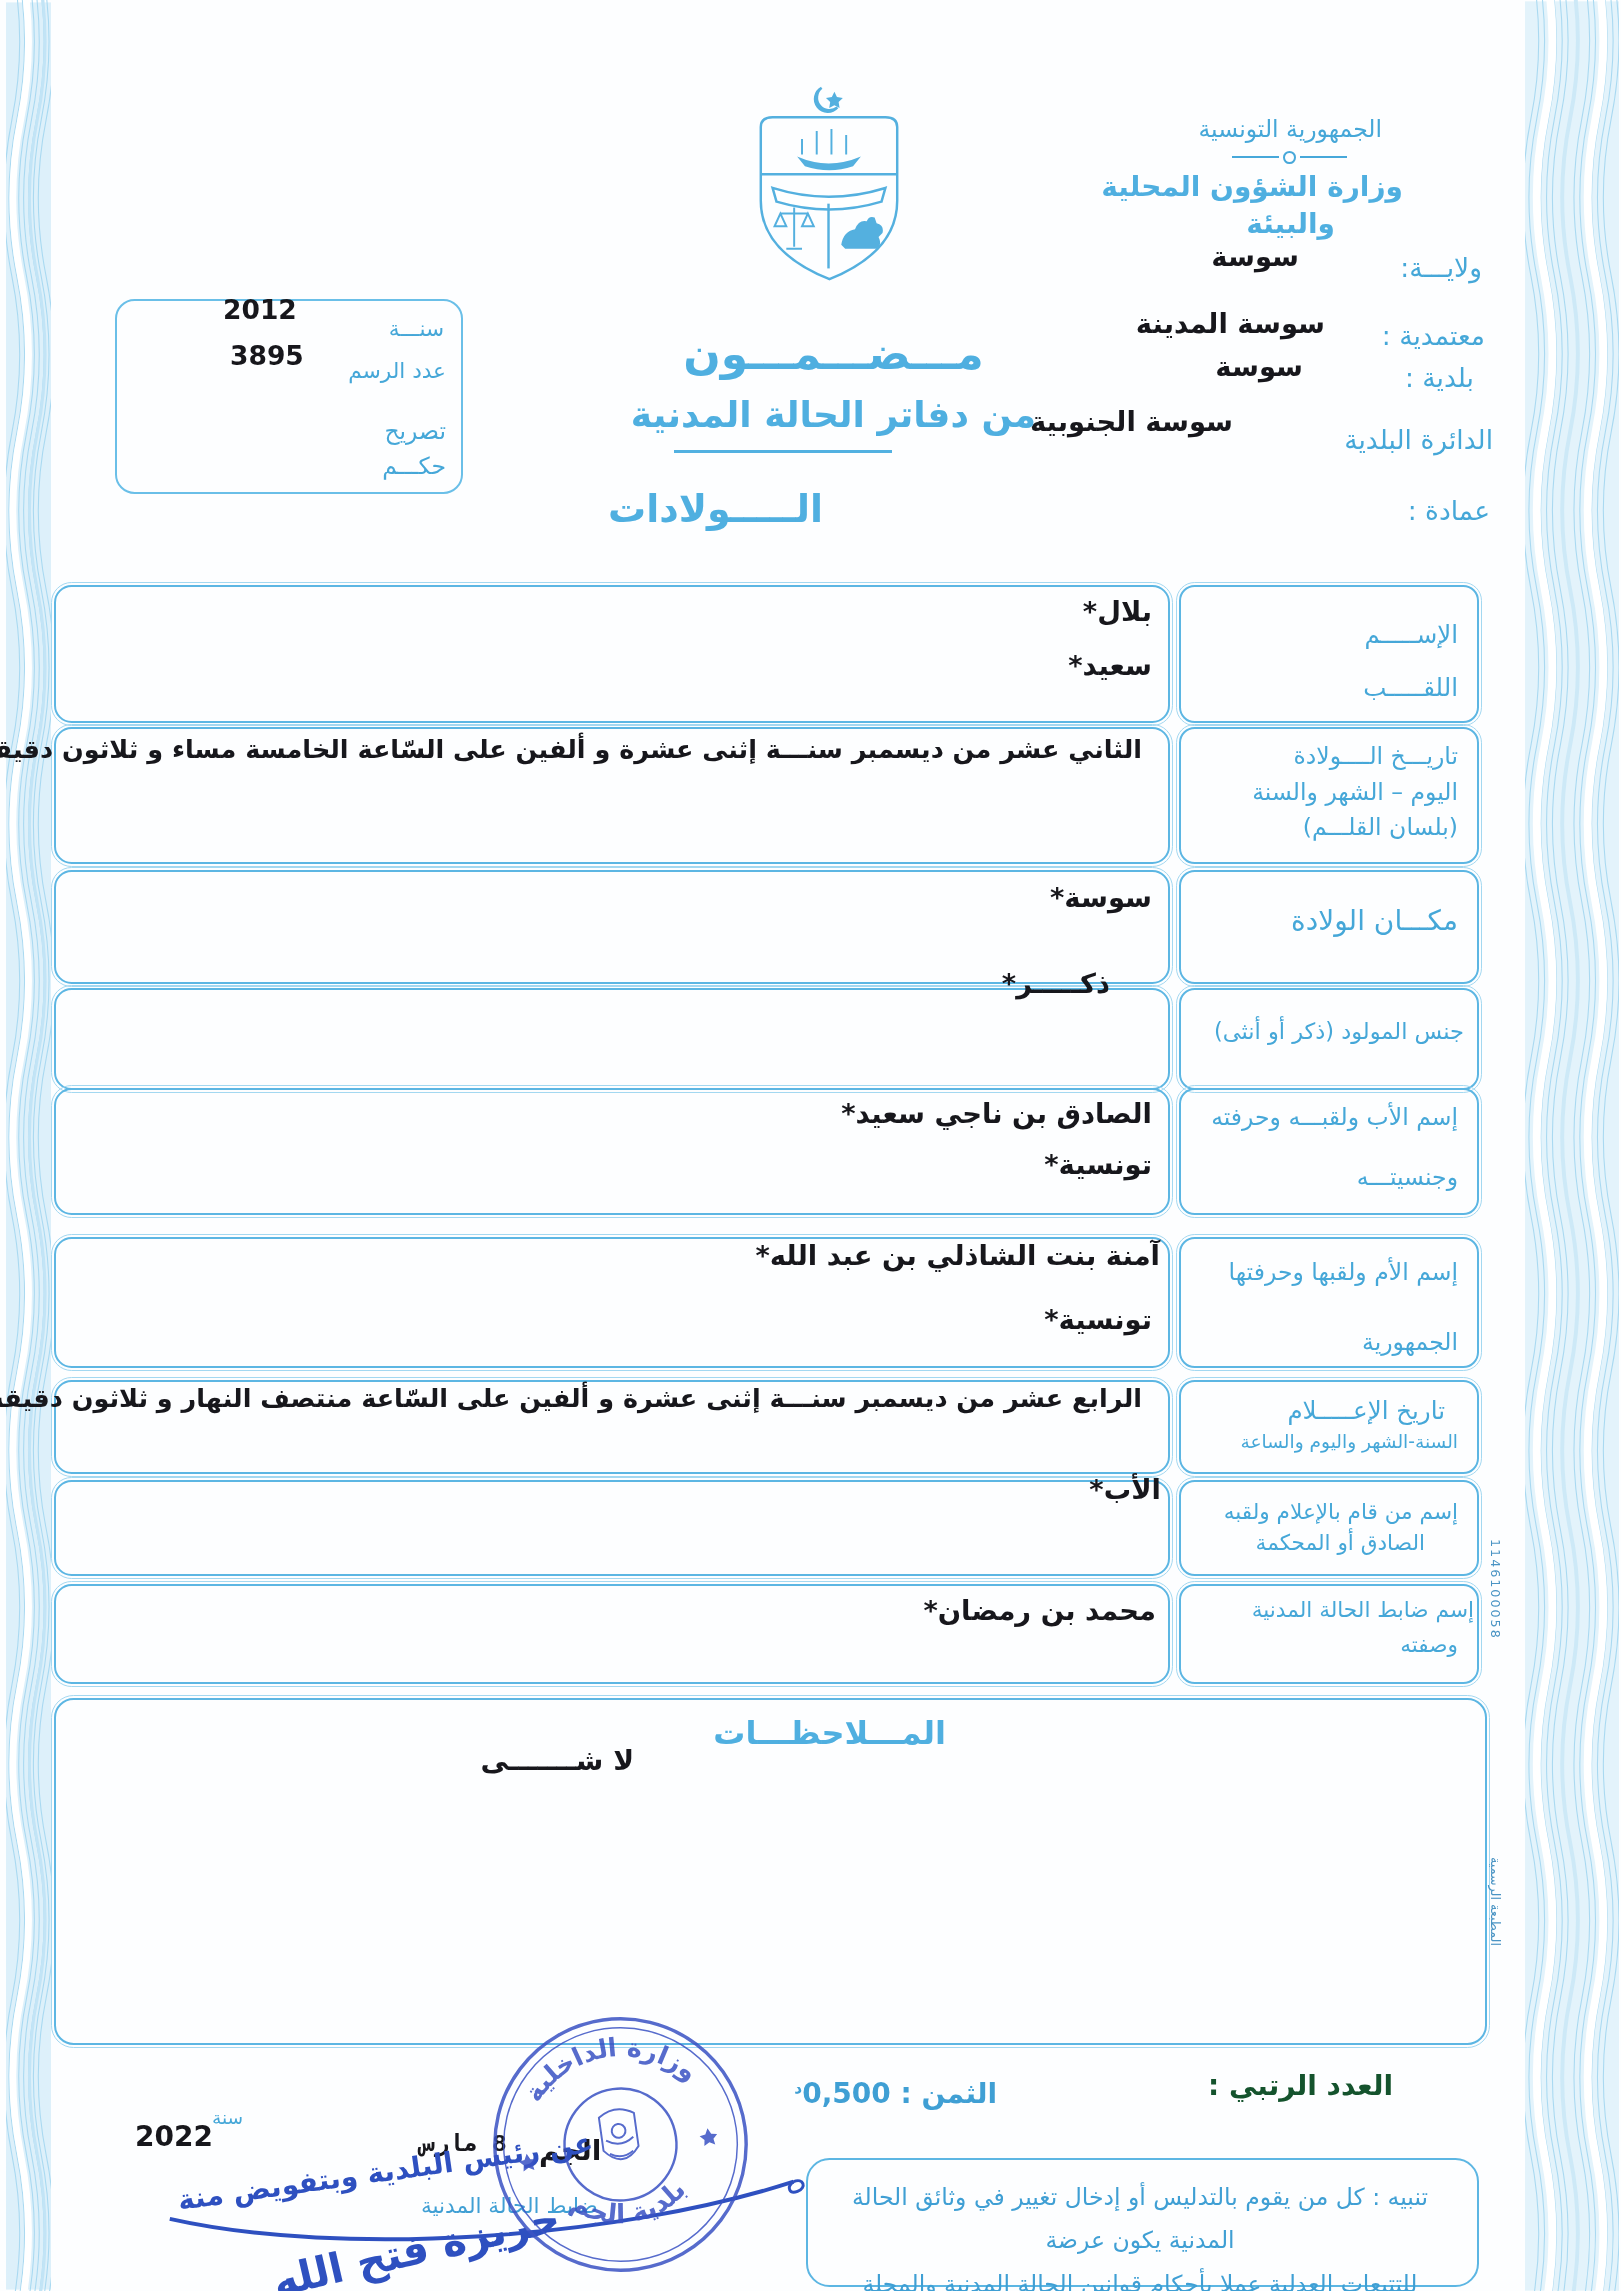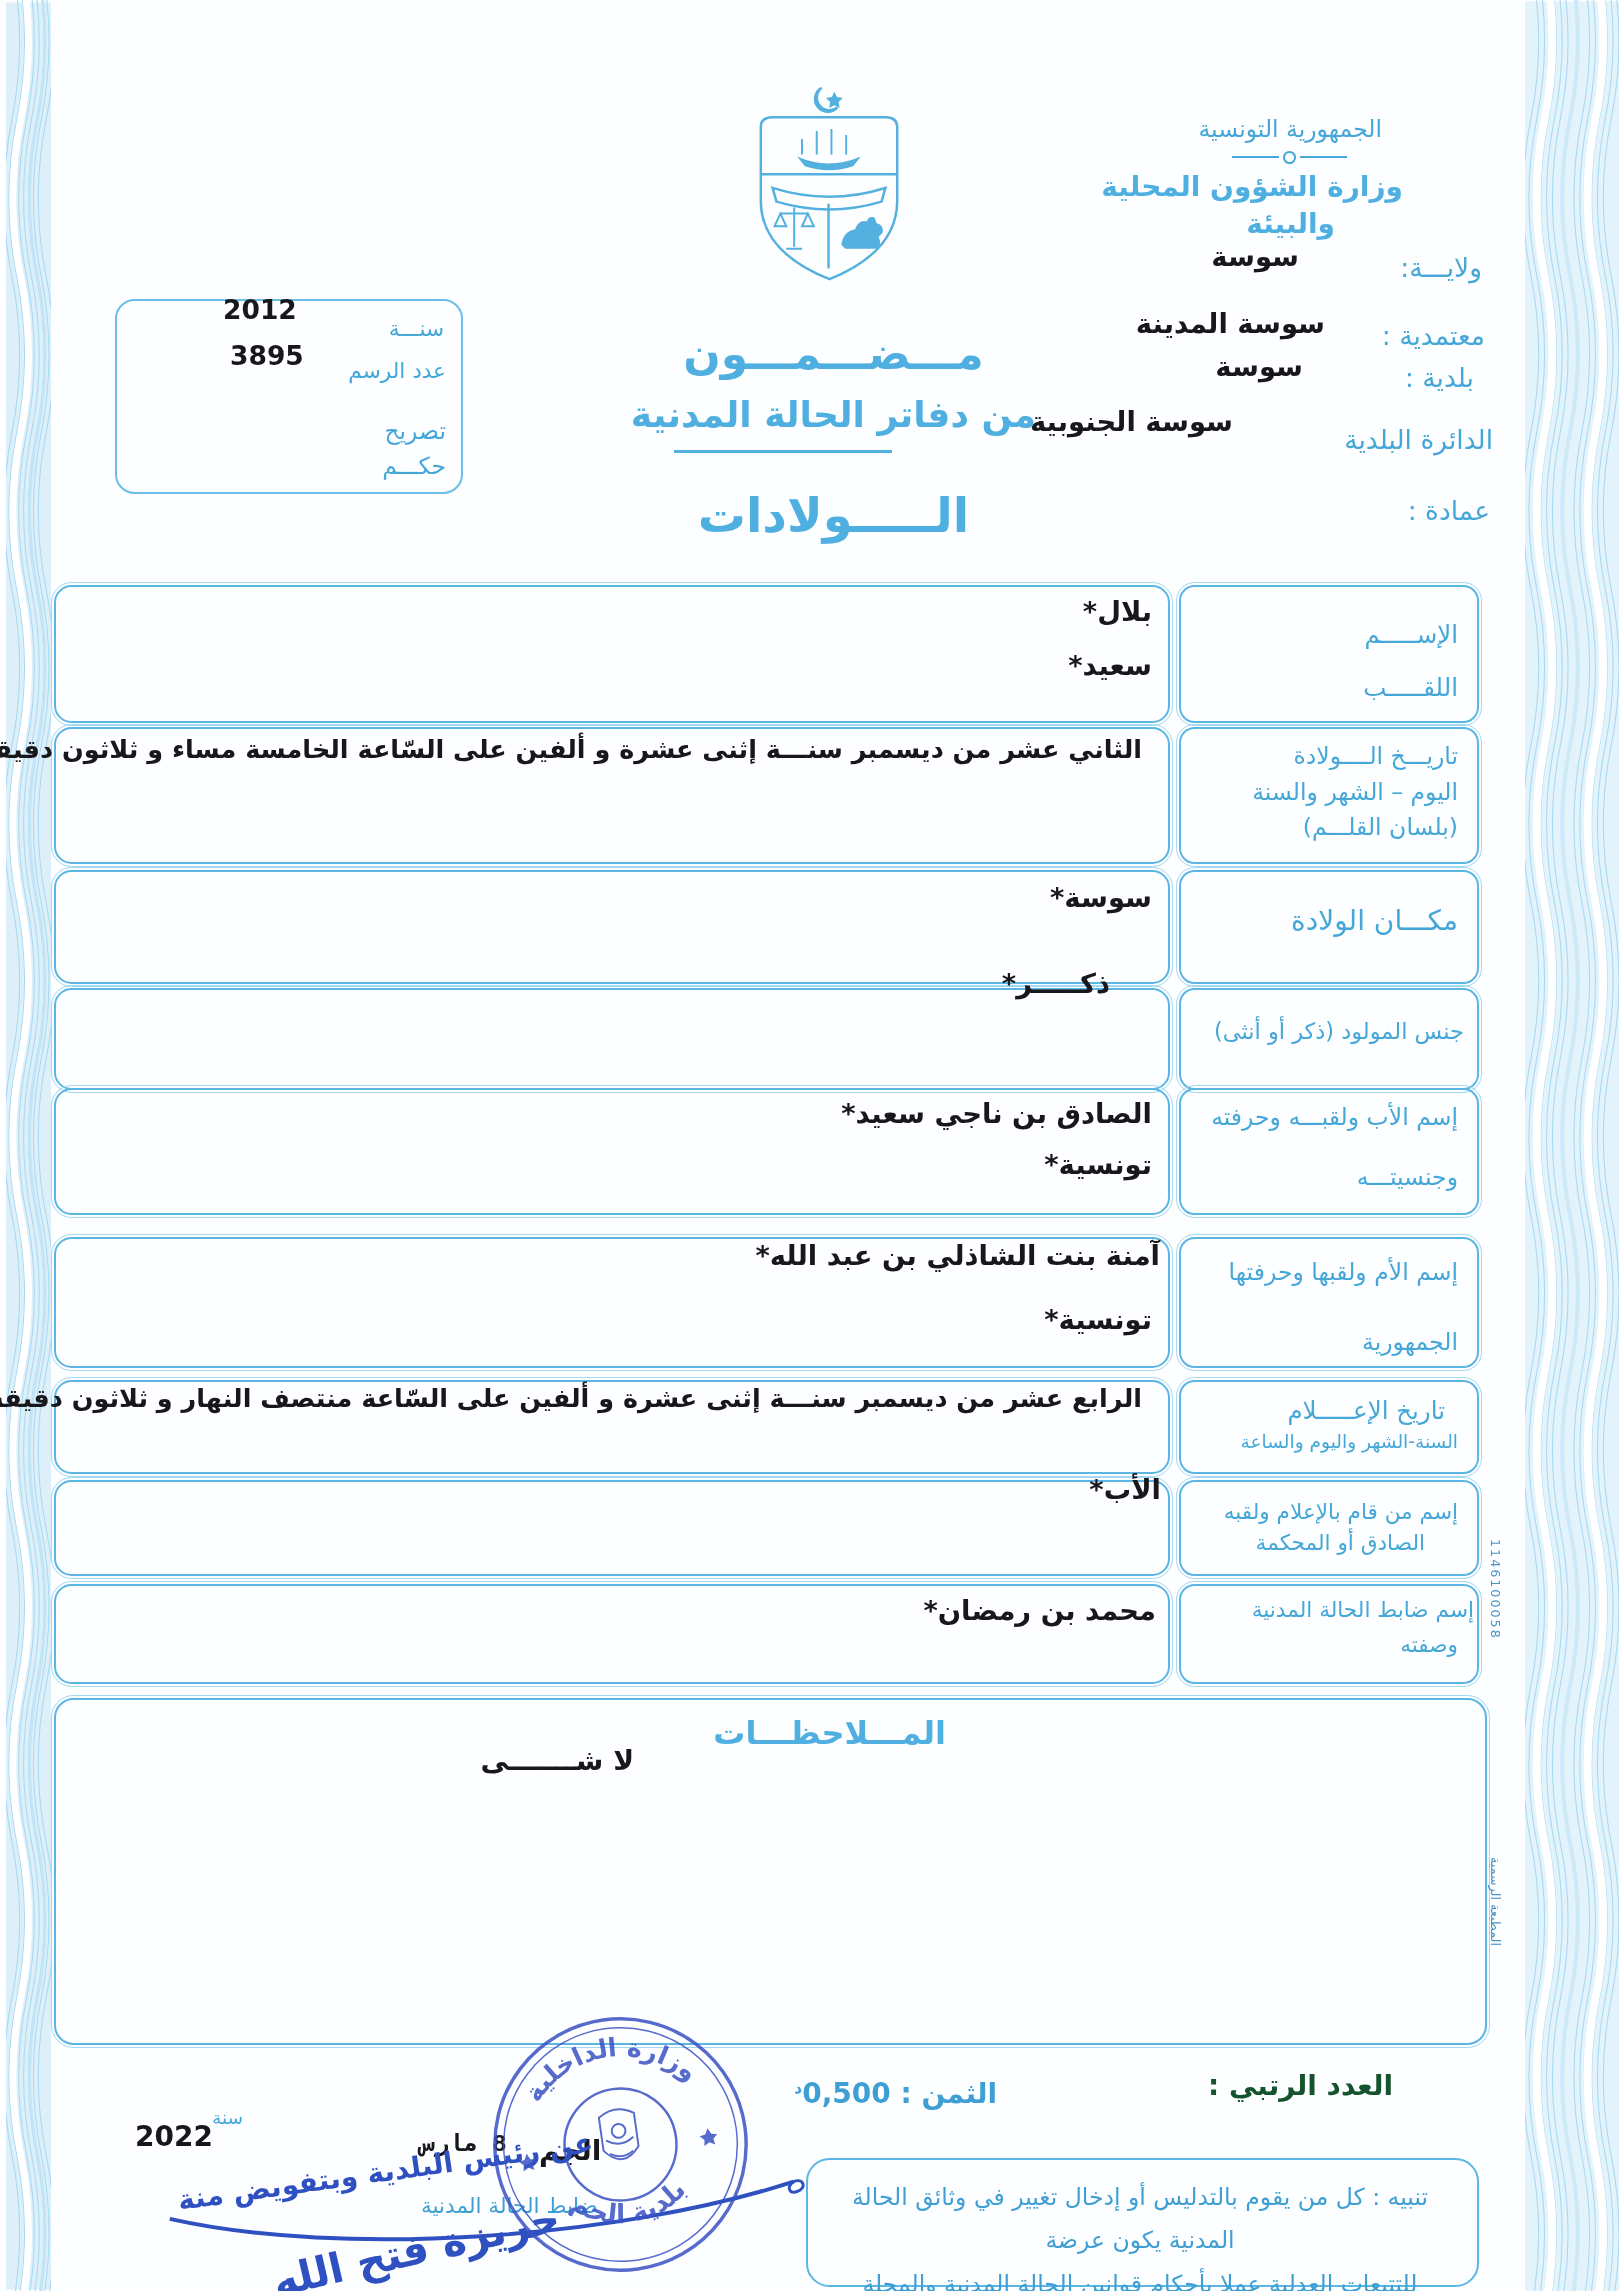--- a/index.html
+++ b/index.html
@@ -105,21 +105,21 @@
       <path d="M30 110 q57 18 115 0 l-4 14 q-53 16 -107 0 z" fill="#ffffff" stroke="#54b0df"></path>
       <path d="M87 126 v66"></path>
       <path d="M52 130 v40 M38 136 h28 M38 136 l-6 13 h12 z M66 136 l-6 13 h12 z M44 172 h16" stroke-width="2"></path>
       <path d="M100 168 q2 -14 14 -16 q4 -10 12 -8 q2 -6 8 -4 l2 6 q8 2 6 10 l-4 4 q4 8 -2 12 l-32 0 z M104 170 v10 M118 170 v10 M130 170 v10" fill="#54b0df" stroke="none"></path>
     </g>
   </svg>
 
   <div class="t blue-strong" style="left:608px;top:329px;width:451px;text-align:center;font-size:44px;white-space:normal;">مـــضـــمـــون</div>
   <div class="t blue-strong" style="left:608px;top:394px;width:451px;text-align:center;font-size:36px;white-space:normal;">من دفاتر الحالة المدنية</div>
   <div style="position:absolute;left:674px;top:450px;width:218px;height:3.4px;background:#52b1e1;"></div>
-  <div class="t blue-strong" style="left:608px;top:488px;width:451px;text-align:center;font-size:48px;white-space:normal;">الـــــولادات</div>
+  <div class="t blue-strong" style="left:608px;top:488px;width:451px;text-align:left;font-size:38px;white-space:normal;">الـــــولادات</div>
 
   <div class="vbox" style="top:585px;height:134px;"></div>
   <div class="lbox" style="top:585px;height:134px;"></div>
 
   <div class="vbox" style="top:727px;height:133px;"></div>
   <div class="lbox" style="top:727px;height:133px;"></div>
 
   <div class="vbox" style="top:870px;height:110px;"></div>
   <div class="lbox" style="top:870px;height:110px;"></div>
 

